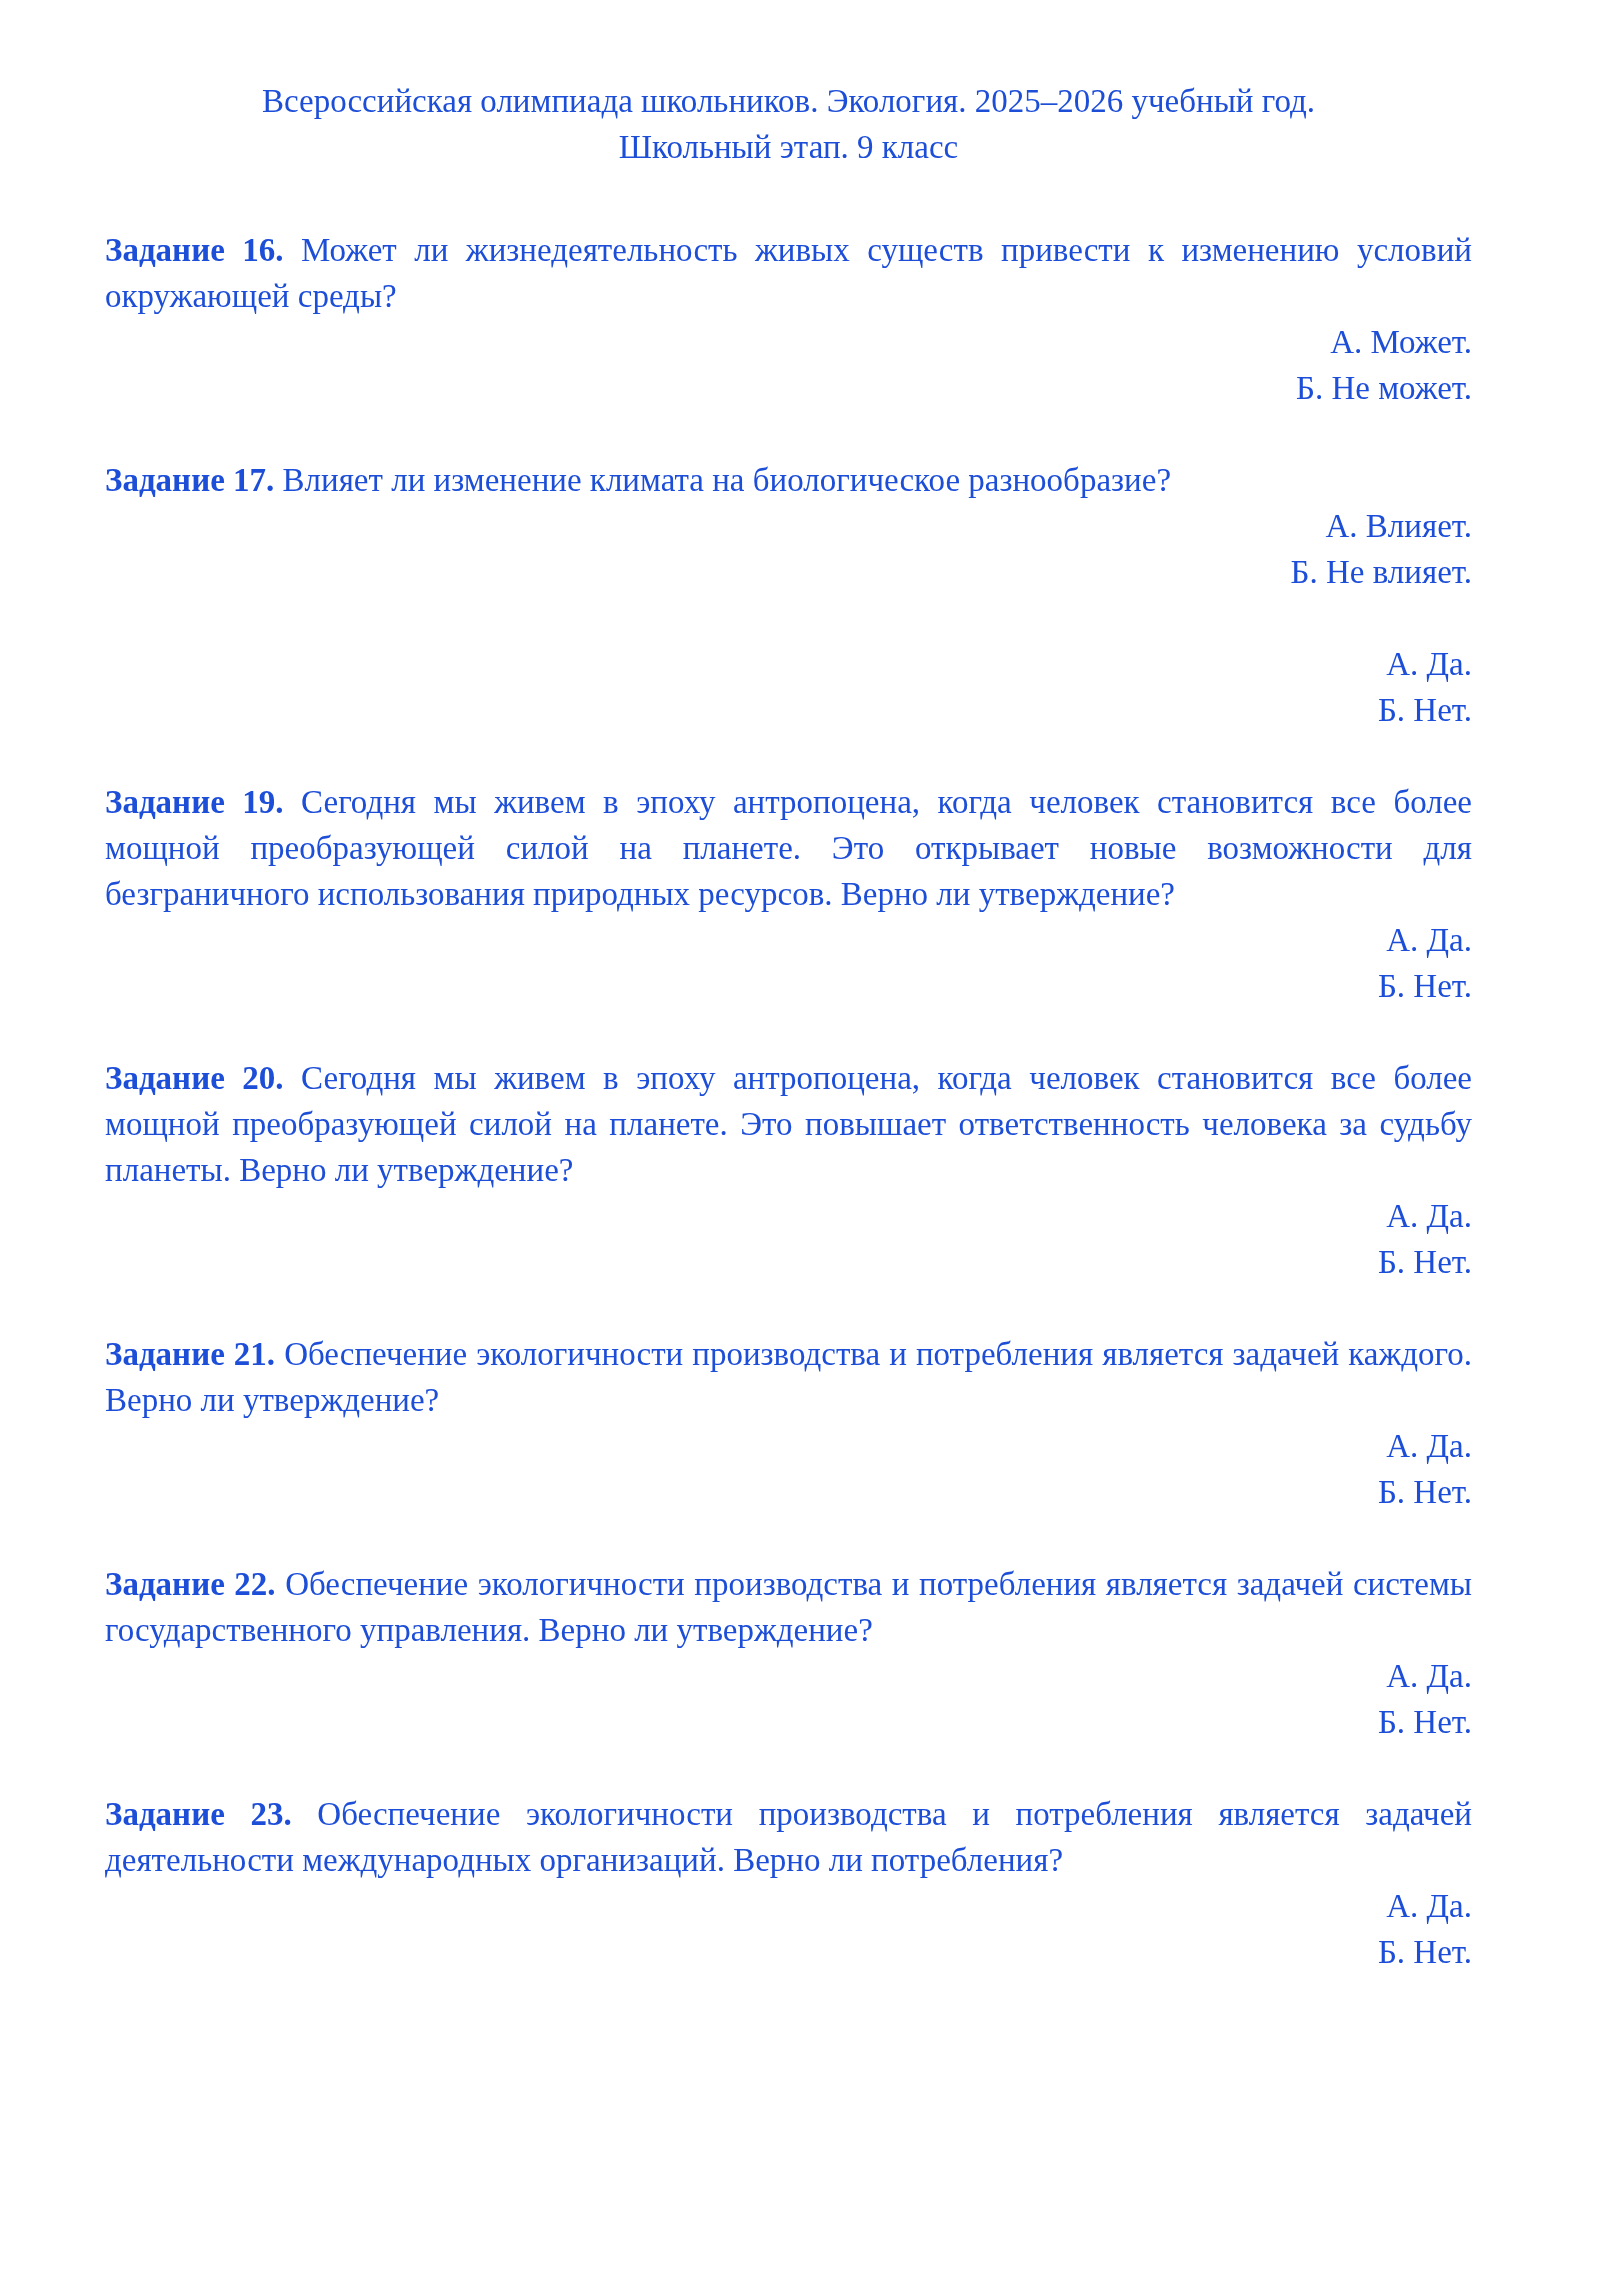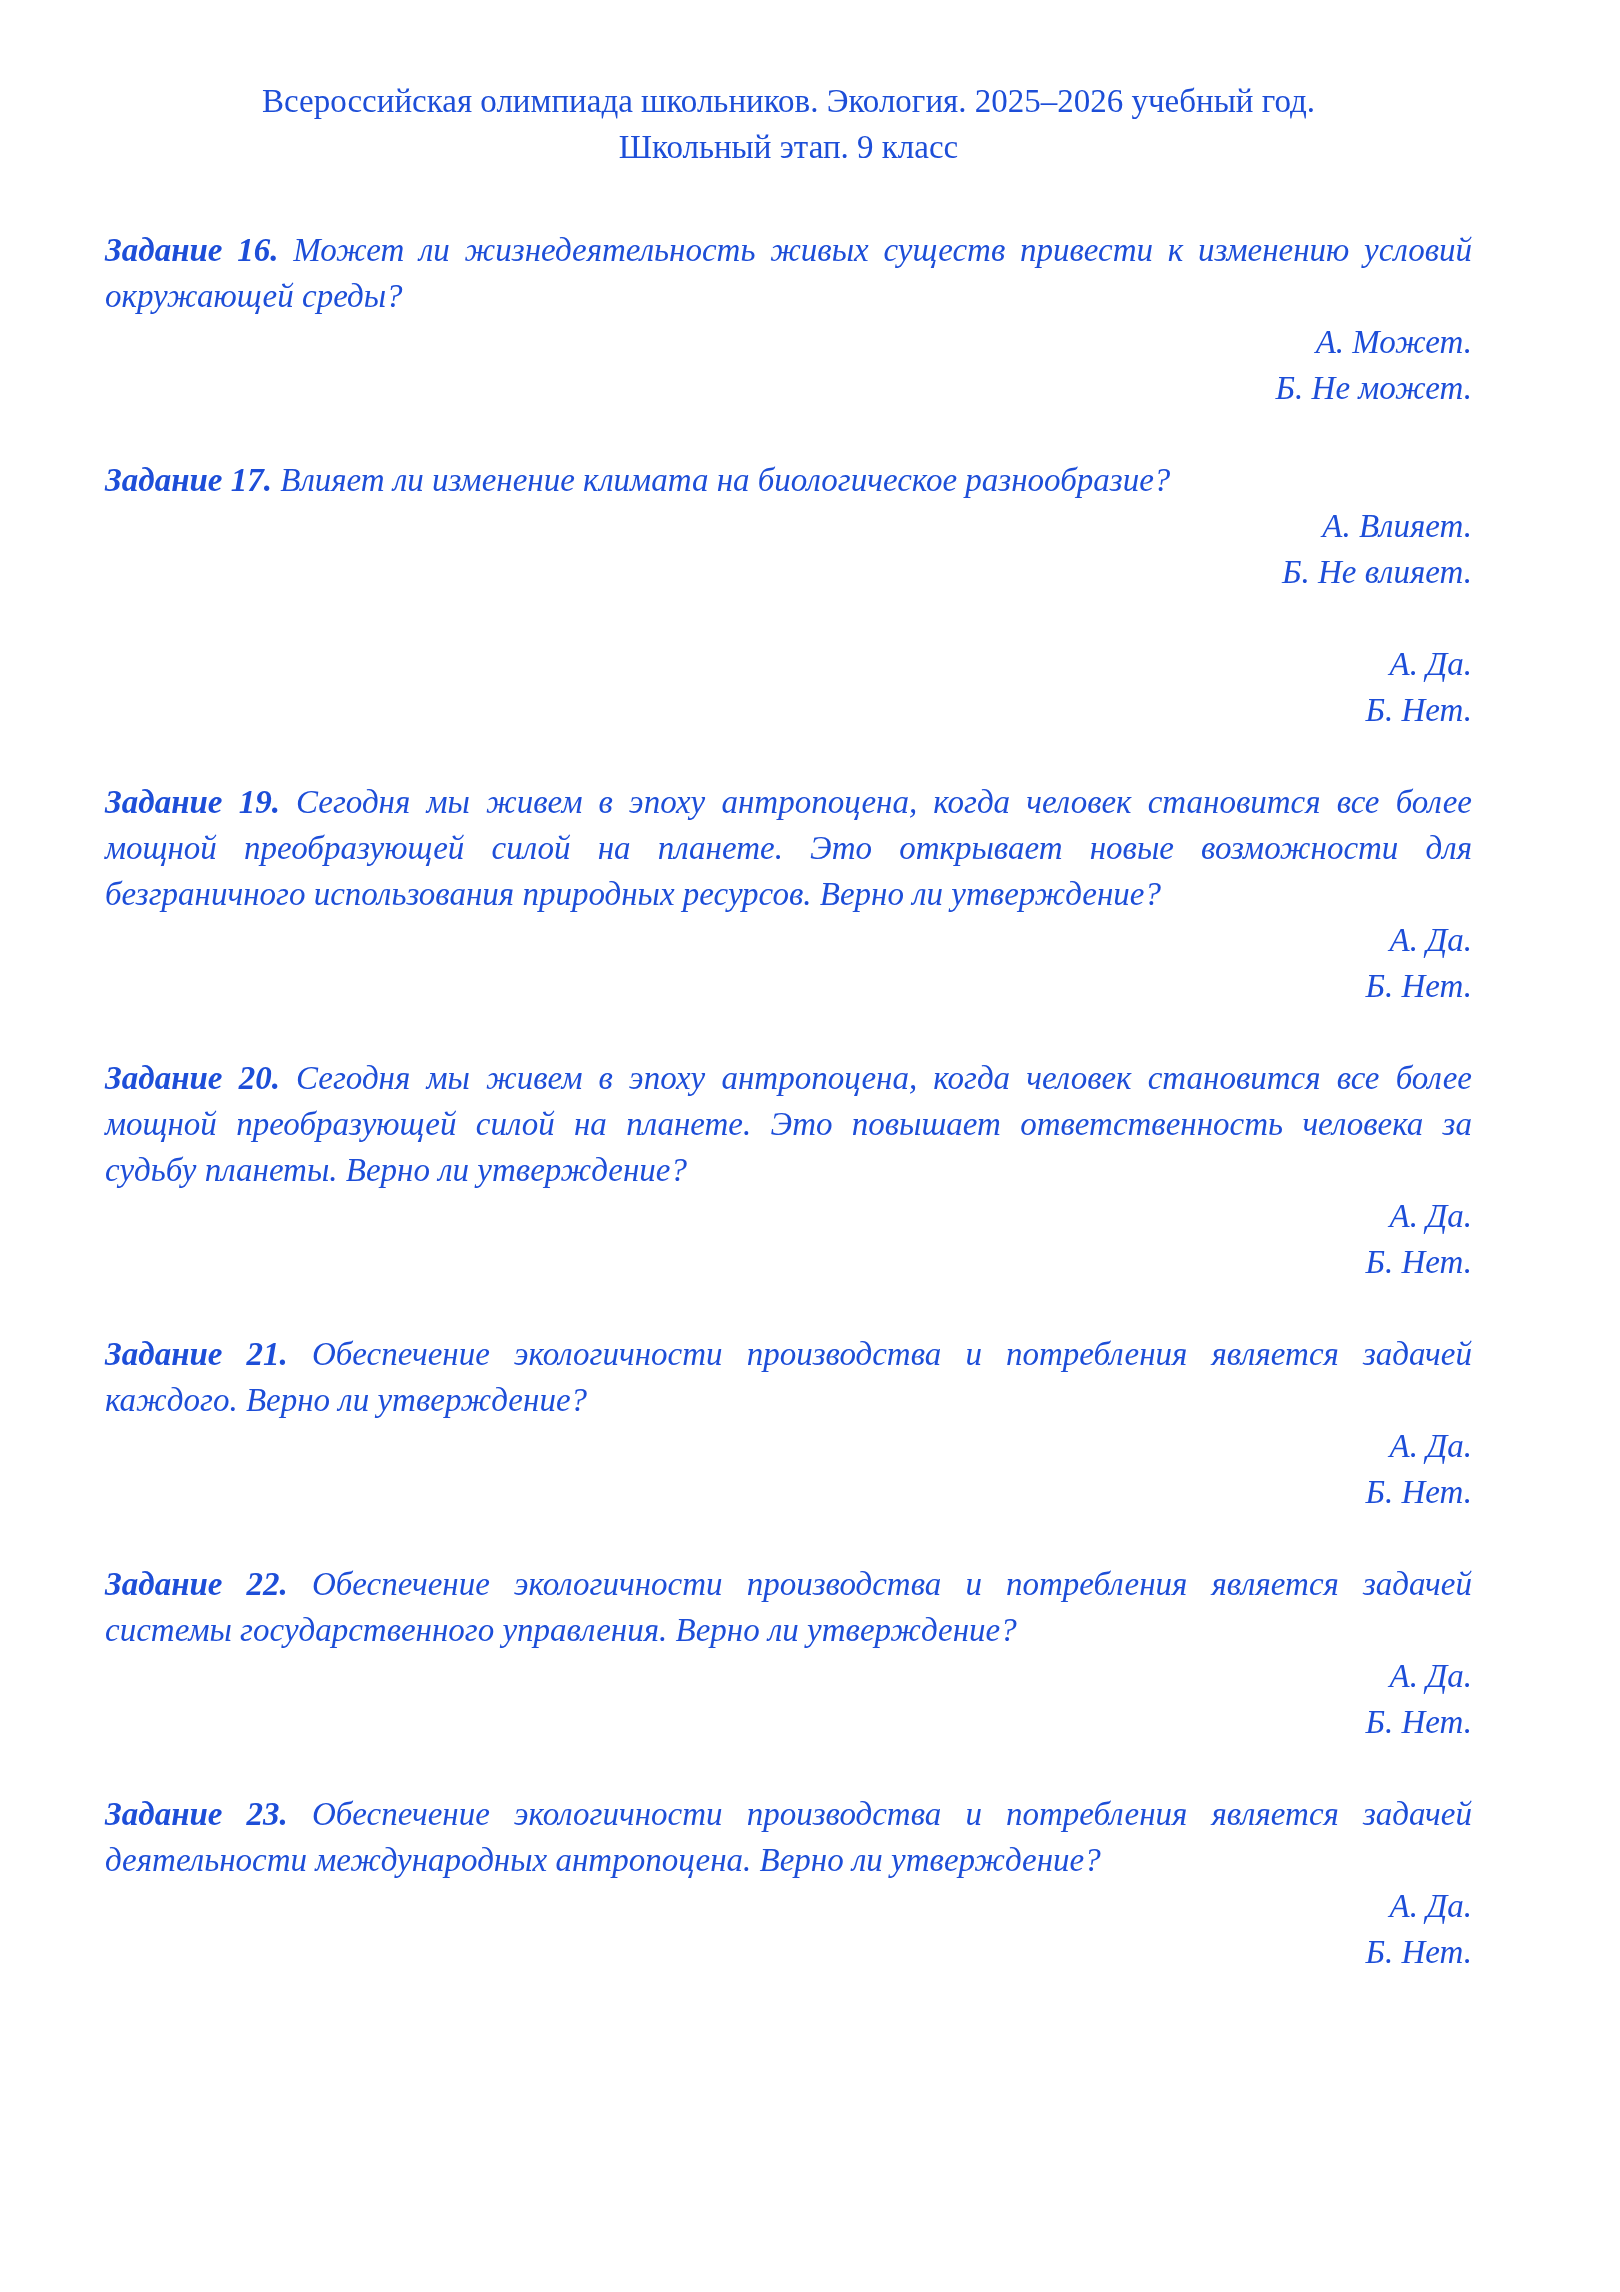--- a/index.html
+++ b/index.html
@@ -22,21 +22,20 @@
   }
   header.doc-header {
     text-align: center;
     margin-bottom: 57px;
   }
   .header-line {
     white-space: nowrap;
   }
   section.task {
     margin-bottom: 46px;
-    font-style: italic;
   }
   p.task-text {
     margin: 0;
     text-align: justify;
   }
   .task-label {
     font-weight: bold;
   }
   .option {
     text-align: right;
@@ -86,19 +85,19 @@
     <div class="option">Б. Нет.</div>
   </section>
 
   <section class="task">
     <p class="task-text"><span class="task-label">Задание 22.</span><span> </span><span class="task-question">Обеспечение экологичности производства и потребления является задачей системы государственного управления. Верно ли утверждение?</span></p>
     <div class="option">А. Да.</div>
     <div class="option">Б. Нет.</div>
   </section>
 
   <section class="task">
-    <p class="task-text"><span class="task-label">Задание 23.</span><span> </span><span class="task-question">Обеспечение экологичности производства и потребления является задачей деятельности международных антропоцена. Верно ли утверждение?</span></p>
+    <p class="task-text"><span class="task-label">Задание 23.</span><span> </span><span class="task-question">Обеспечение экологичности производства и потребления является задачей деятельности международных организаций. Верно ли потребления?</span></p>
     <div class="option">А. Да.</div>
     <div class="option">Б. Нет.</div>
   </section>
 </main>
 </div>
 
 
 </body></html>

